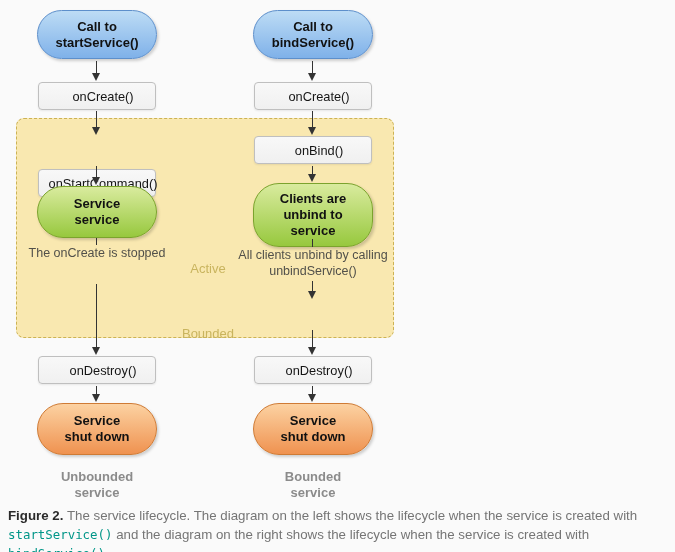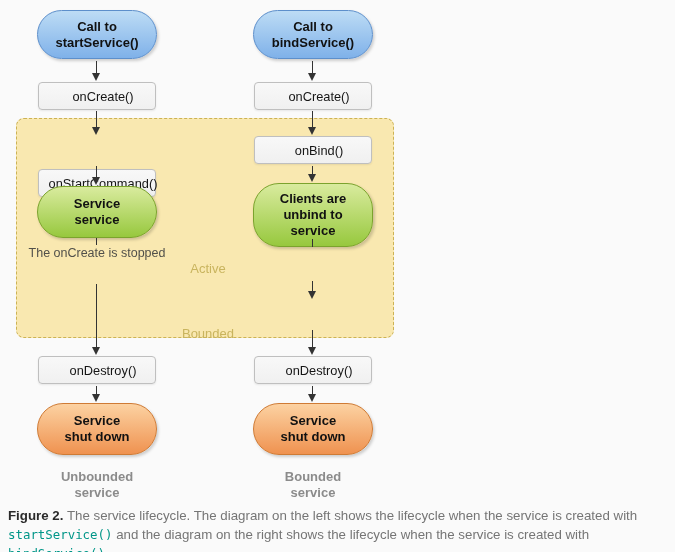--- a/index.html
+++ b/index.html
@@ -160,20 +160,24 @@
   </div>
   <div class="flow head" style="left:308px; top:166px; height:16px;"></div>
 
   <div class="node pill green" style="left:253px; top:183px; height:64px;">
     <span>Clients are</span>
     <span>unbind to</span>
     <span>service</span>
   </div>
   <div class="flow" style="left:308px; top:239px; height:8px;"></div>
 
+  <div class="note" style="left:223px; top:247px; width:180px;">
+    <span>All clients unbind by calling</span>
+    <span>unbindService()</span>
+  </div>
   <div class="flow head" style="left:308px; top:281px; height:18px;"></div>
 
   <div class="flow head" style="left:308px; top:330px; height:25px;"></div>
 
   <div class="node callbox" style="left:254px; top:356px;">
     <span>onDestroy()</span>
   </div>
   <div class="flow head" style="left:308px; top:386px; height:16px;"></div>
 
   <div class="node pill orange" style="left:253px; top:403px; height:52px;">

